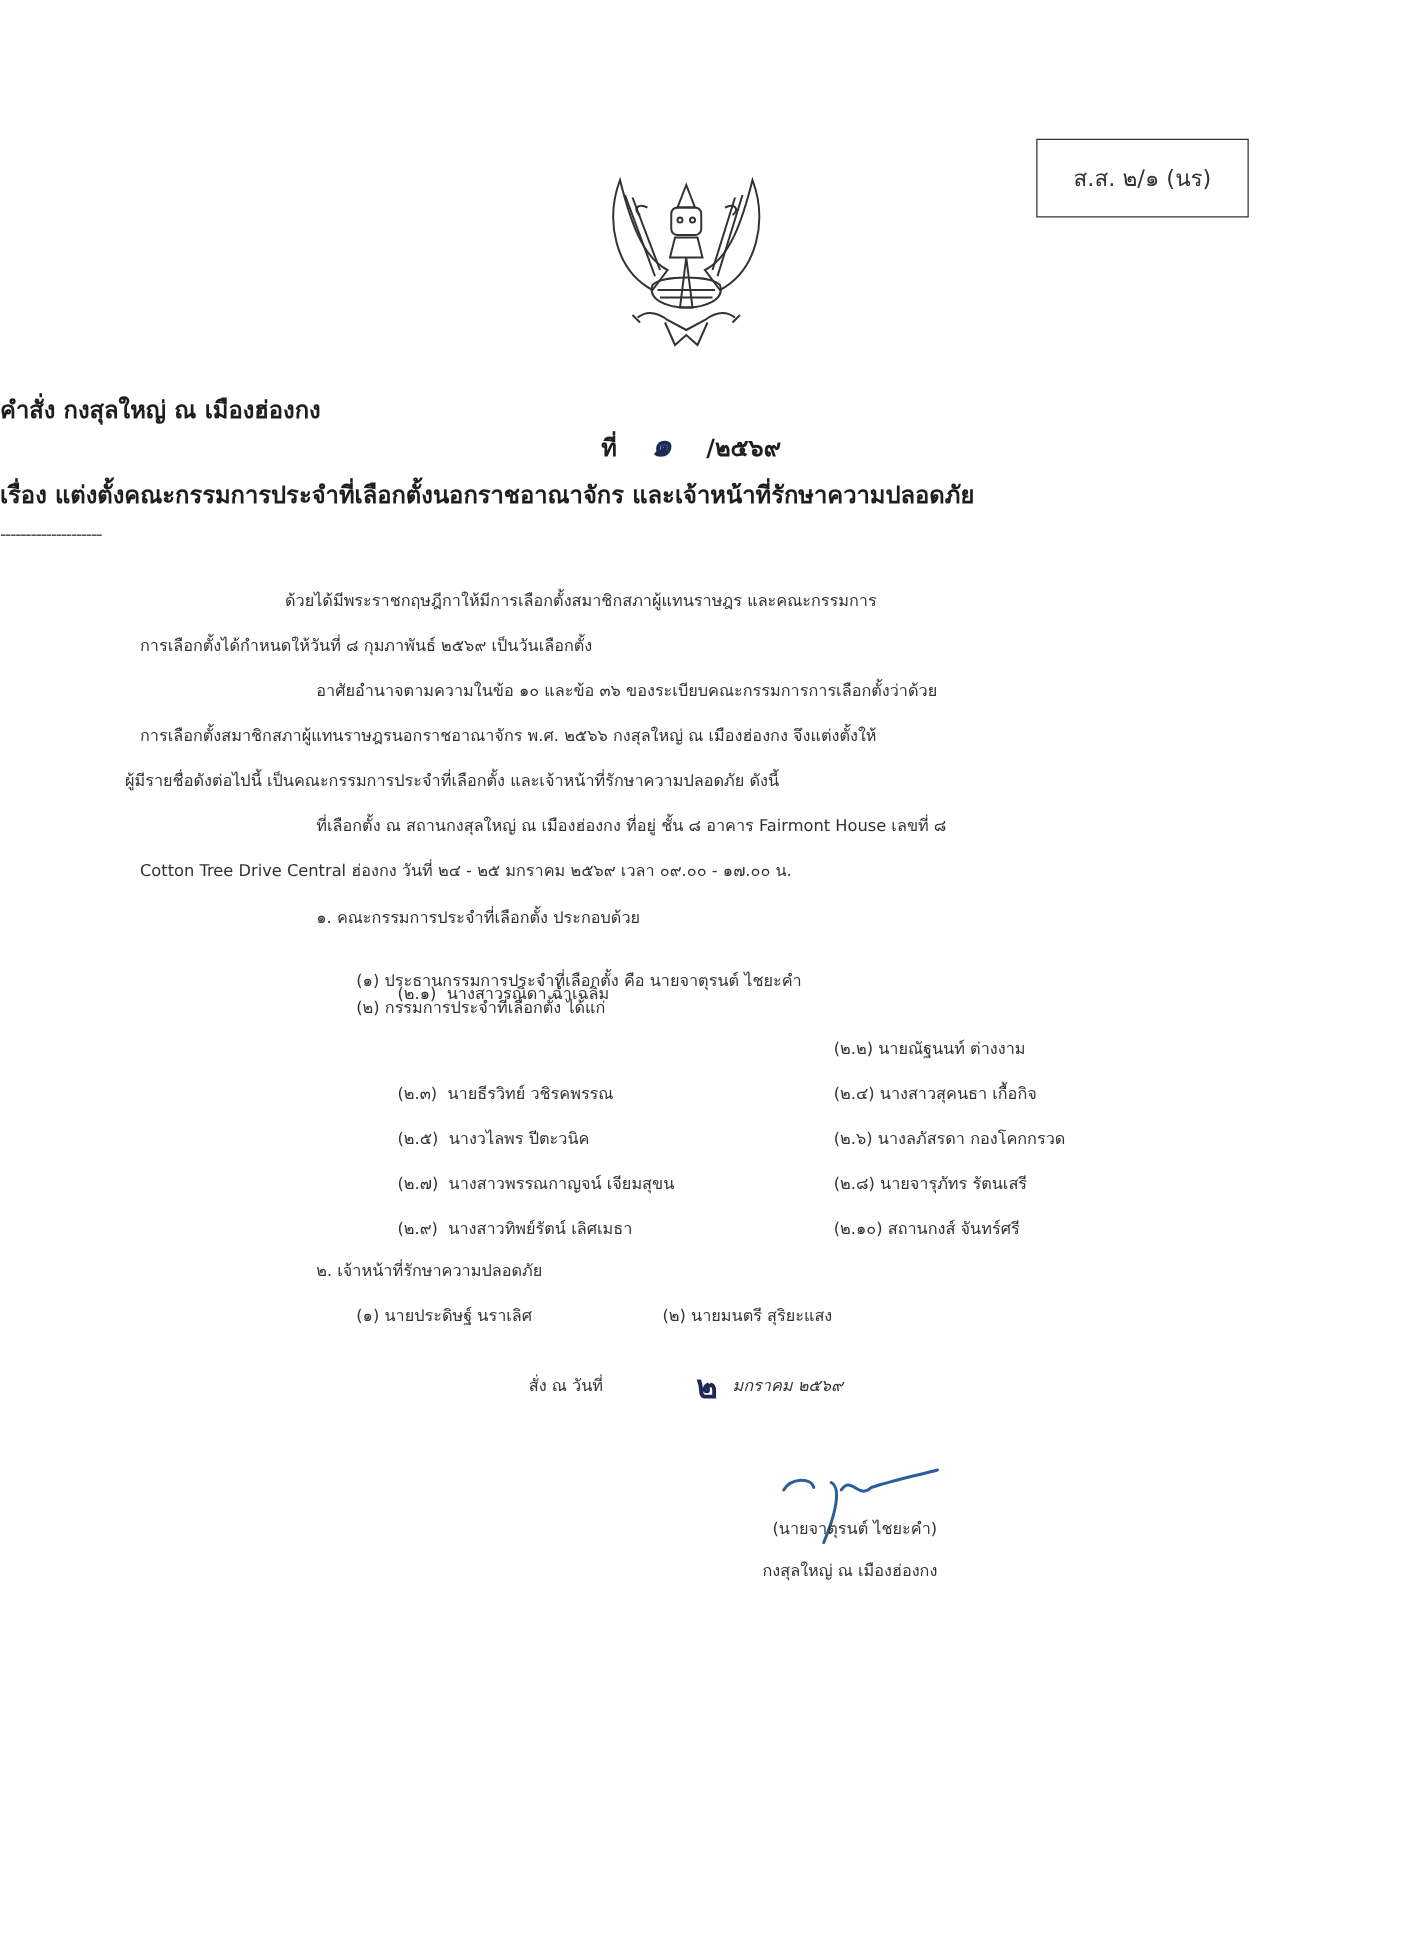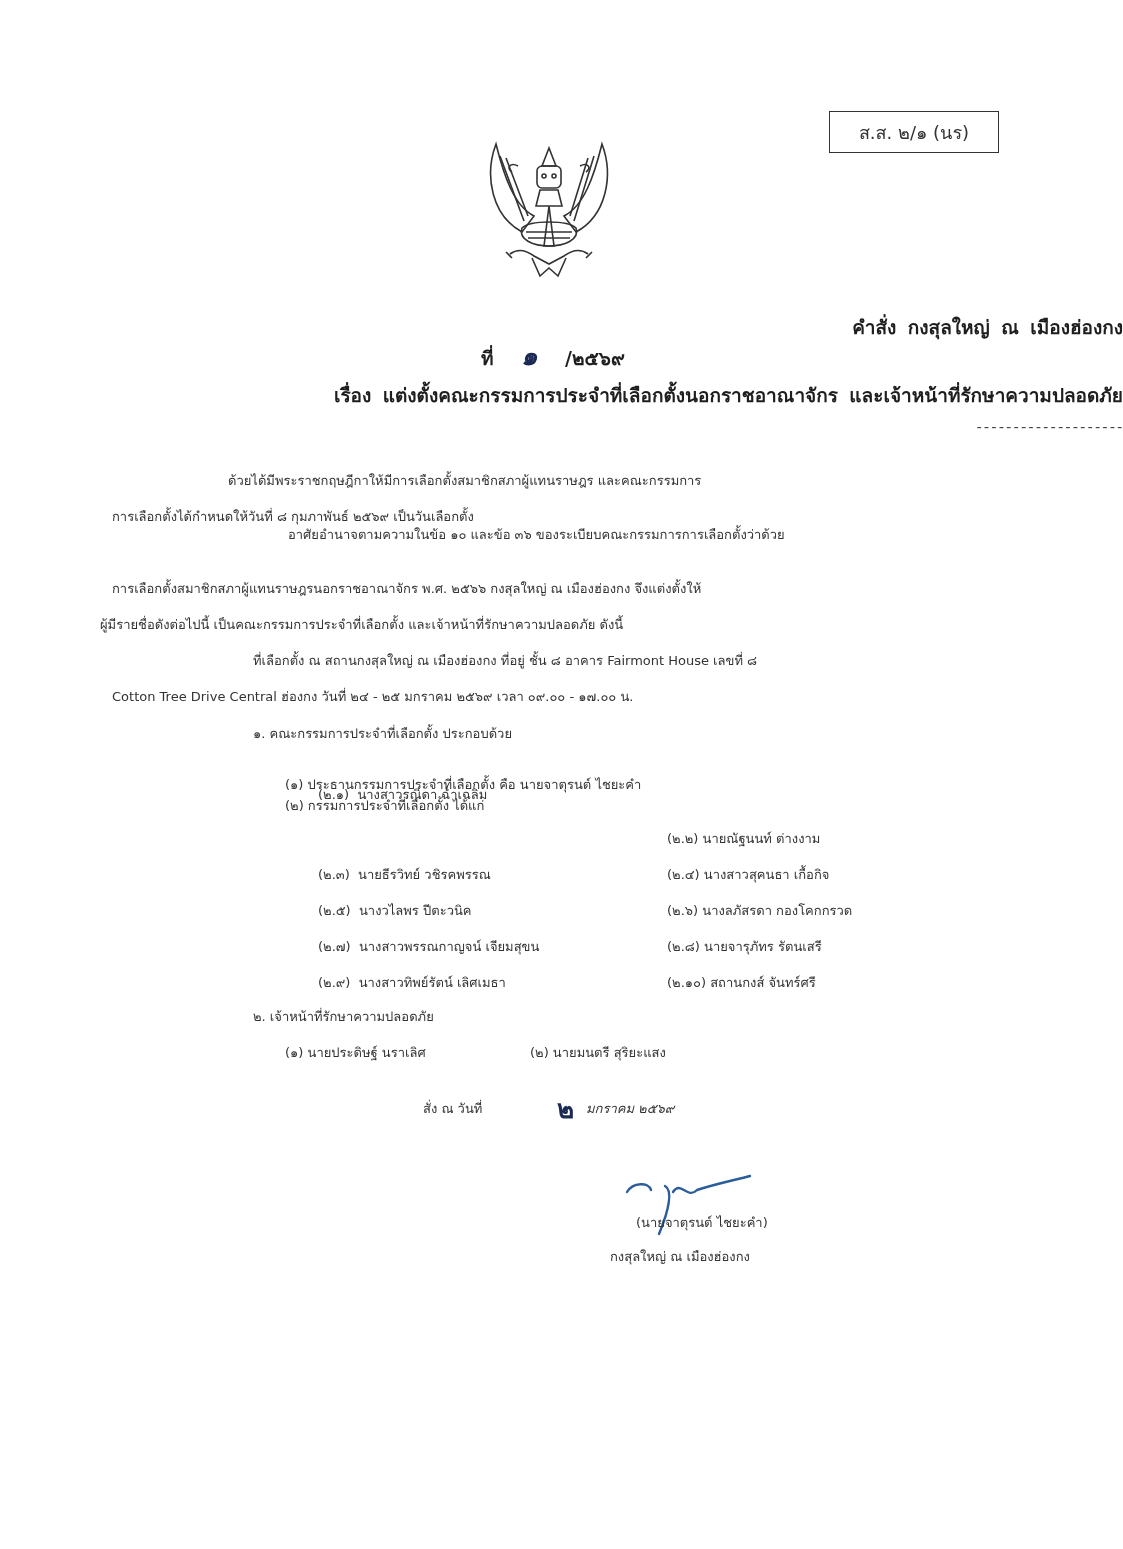--- a/index.html
+++ b/index.html
@@ -1,24 +1,24 @@
 <!DOCTYPE html>
 <html><head>
 <meta charset="utf-8">
 <style>
   html, body { margin:0; padding:0; background:#ffffff; }
   body { width:1123px; height:1549px; position:relative; overflow:hidden;
          font-family:"DejaVu Sans", "Liberation Sans", sans-serif; color:#2a2a2a; }
   .abs { position:absolute; white-space:nowrap; }
-  .form-code { left:829px; top:111px; width:170px; height:42px; border:1.5px solid #333;
+  .form-code { left:829px; top:111px; width:170px; height:63px; border:1.5px solid #333;
                box-sizing:border-box; display:flex; align-items:center; justify-content:center;
                font-size:18px; color:#333; }
   .garuda { left:474px; top:136px; width:150px; height:150px; }
   .title { font-size:19px; font-weight:bold; color:#1e1e1e; }
-  .center { left:0; width:1123px; text-align:right;font-family:Liberation Mono, monospace; }
+  .center { left:0; width:1123px; text-align:left; }
   .body-text { font-size:13px; color:#333; }
   .dash { font-size:14px; color:#444; letter-spacing:-1px; }
   .signature { left:615px; top:1170px; width:150px; height:70px; }
 </style>
 </head>
 <body>
 
 <div class="abs form-code">
   <span>ส.ส. ๒/๑ (นร)</span>
 </div>
@@ -49,21 +49,21 @@
 
 <div class="abs title" style="left:481px; top:343px;">ที่</div>
 <div class="abs" style="left:521px; top:335px; font-size:26px; font-weight:bold; color:#1a2a55; font-style:italic;">๑</div>
 <div class="abs title" style="left:565px; top:343px;">/๒๕๖๙</div>
 
 <div class="abs center title" style="top:380px;">เรื่อง  แต่งตั้งคณะกรรมการประจำที่เลือกตั้งนอกราชอาณาจักร และเจ้าหน้าที่รักษาความปลอดภัย</div>
 <div class="abs center dash" style="top:420px;">--------------------</div>
 
 <div class="abs body-text" style="left:228px; top:470px;">ด้วยได้มีพระราชกฤษฎีกาให้มีการเลือกตั้งสมาชิกสภาผู้แทนราษฎร และคณะกรรมการ</div>
 <div class="abs body-text" style="left:112px; top:506px;">การเลือกตั้งได้กำหนดให้วันที่ ๘ กุมภาพันธ์ ๒๕๖๙ เป็นวันเลือกตั้ง</div>
-<div class="abs body-text" style="left:253px; top:524px;margin-left:35px;">อาศัยอำนาจตามความในข้อ ๑๐ และข้อ ๓๖ ของระเบียบคณะกรรมการการเลือกตั้งว่าด้วย</div>
+<div class="abs body-text" style="left:253px; top:542px;">อาศัยอำนาจตามความในข้อ ๑๐ และข้อ ๓๖ ของระเบียบคณะกรรมการการเลือกตั้งว่าด้วย</div>
 <div class="abs body-text" style="left:112px; top:578px;">การเลือกตั้งสมาชิกสภาผู้แทนราษฎรนอกราชอาณาจักร พ.ศ. ๒๕๖๖ กงสุลใหญ่ ณ เมืองฮ่องกง จึงแต่งตั้งให้</div>
 <div class="abs body-text" style="left:100px; top:614px;">ผู้มีรายชื่อดังต่อไปนี้ เป็นคณะกรรมการประจำที่เลือกตั้ง และเจ้าหน้าที่รักษาความปลอดภัย ดังนี้</div>
 <div class="abs body-text" style="left:253px; top:650px;">ที่เลือกตั้ง ณ สถานกงสุลใหญ่ ณ เมืองฮ่องกง ที่อยู่ ชั้น ๘ อาคาร Fairmont House เลขที่ ๘</div>
 <div class="abs body-text" style="left:112px; top:686px;">Cotton Tree Drive Central ฮ่องกง วันที่ ๒๔ - ๒๕ มกราคม ๒๕๖๙ เวลา ๐๙.๐๐ - ๑๗.๐๐ น.</div>
 
 <div class="abs body-text" style="left:253px; top:723px;">๑.  คณะกรรมการประจำที่เลือกตั้ง ประกอบด้วย</div>
 <div class="abs body-text" style="left:285px; top:759px;margin-top:15px;">(๑) ประธานกรรมการประจำที่เลือกตั้ง คือ นายจาตุรนต์ ไชยะคำ</div>
 <div class="abs body-text" style="left:285px; top:795px;">(๒) กรรมการประจำที่เลือกตั้ง ได้แก่</div>
 
 <div>
@@ -90,14 +90,14 @@
 <div class="abs signature">
   <svg width="150" height="70" viewBox="0 0 150 70">
     <g fill="none" stroke="#2a5d9a" stroke-width="2.4" stroke-linecap="round">
       <path d="M12 22 C18 12 34 12 36 20"></path>
       <path d="M50 16 C58 20 54 40 44 64"></path>
       <path d="M58 22 C66 10 72 30 82 20 C100 14 120 10 135 6"></path>
     </g>
   </svg>
 </div>
 
-<div class="abs body-text" style="left:636px; top:1212px;">(นายจาตุรนต์ ไชยะคำ)</div>
+<div class="abs body-text" style="left:618px; top:1212px;">(นายจาตุรนต์ ไชยะคำ)</div>
 <div class="abs body-text" style="left:610px; top:1246px;">กงสุลใหญ่ ณ เมืองฮ่องกง</div>
 
 </body></html>

